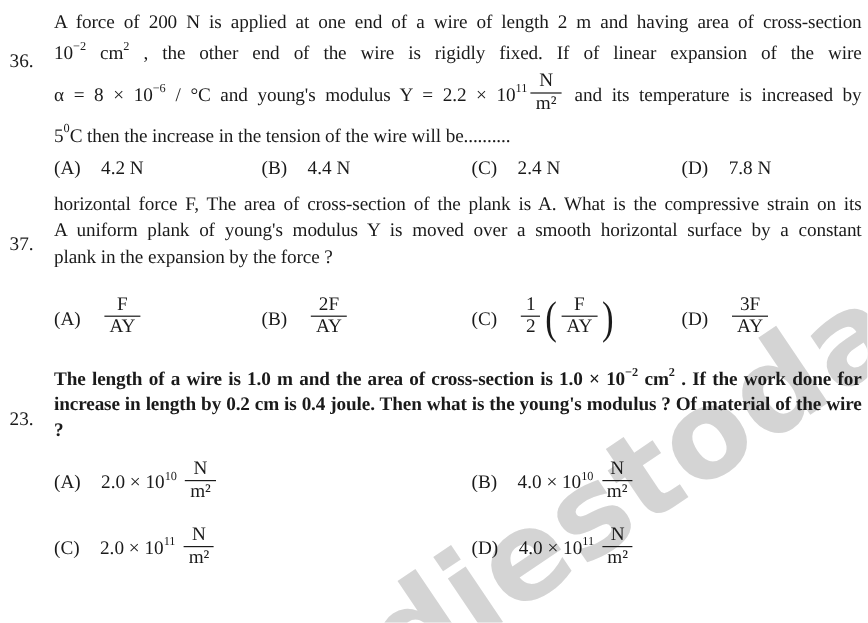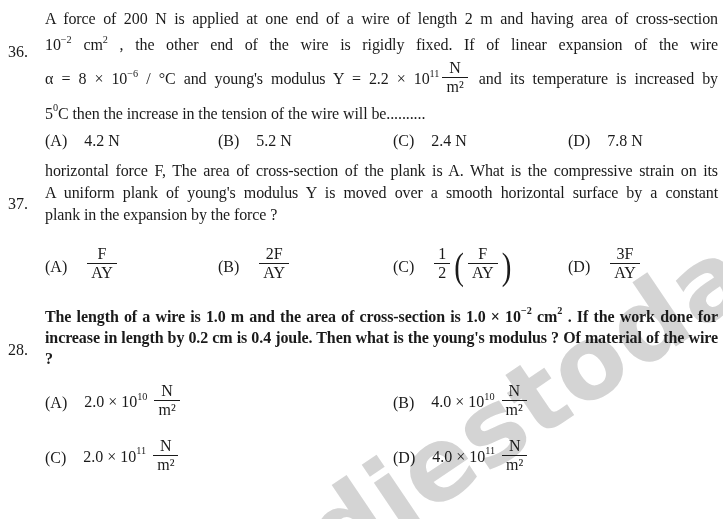--- a/index.html
+++ b/index.html
@@ -77,21 +77,21 @@
               <span class="fden">m²</span>
             </span> and its temperature is increased by</div>
         <div class="qline">5<sup class="sup">0</sup>C then the increase in the tension of the wire will be..........</div>
         <div class="opt-row cols4">
           <div class="option">
             <span class="opt-label">(A)</span>
             <span class="opt-value">4.2 N</span>
           </div>
           <div class="option">
             <span class="opt-label">(B)</span>
-            <span class="opt-value">5.2 N</span>
+            <span class="opt-value">4.4 N</span>
           </div>
           <div class="option">
             <span class="opt-label">(C)</span>
             <span class="opt-value">2.4 N</span>
           </div>
           <div class="option">
             <span class="opt-label">(D)</span>
             <span class="opt-value">7.8 N</span>
           </div>
         </div>
@@ -134,21 +134,21 @@
             <span class="opt-value"><span class="frac">
                   <span class="fnum">3F</span>
                   <span class="fden">AY</span>
                 </span></span>
           </div>
         </div>
       </div>
     </section>
 
     <section class="question q38">
-      <span class="qnum">28.</span>
+      <span class="qnum">23.</span>
       <div class="qbody">
         <div class="qline jline">The length of a wire is 1.0 m and the area of cross-section is 1.0 × 10<sup class="sup">−2</sup> cm<sup class="sup">2</sup> . If the work done for</div>
         <div class="qline jline">increase in length by 0.2 cm is 0.4 joule. Then what is the young's modulus ? Of material of the wire</div>
         <div class="qline">?</div>
         <div class="opt-row grid2">
           <div class="option">
             <span class="opt-label">(A)</span>
             <span class="opt-value">2.0 × 10<sup class="sup">10</sup> <span class="frac">
                   <span class="fnum">N</span>
                   <span class="fden">m²</span>

